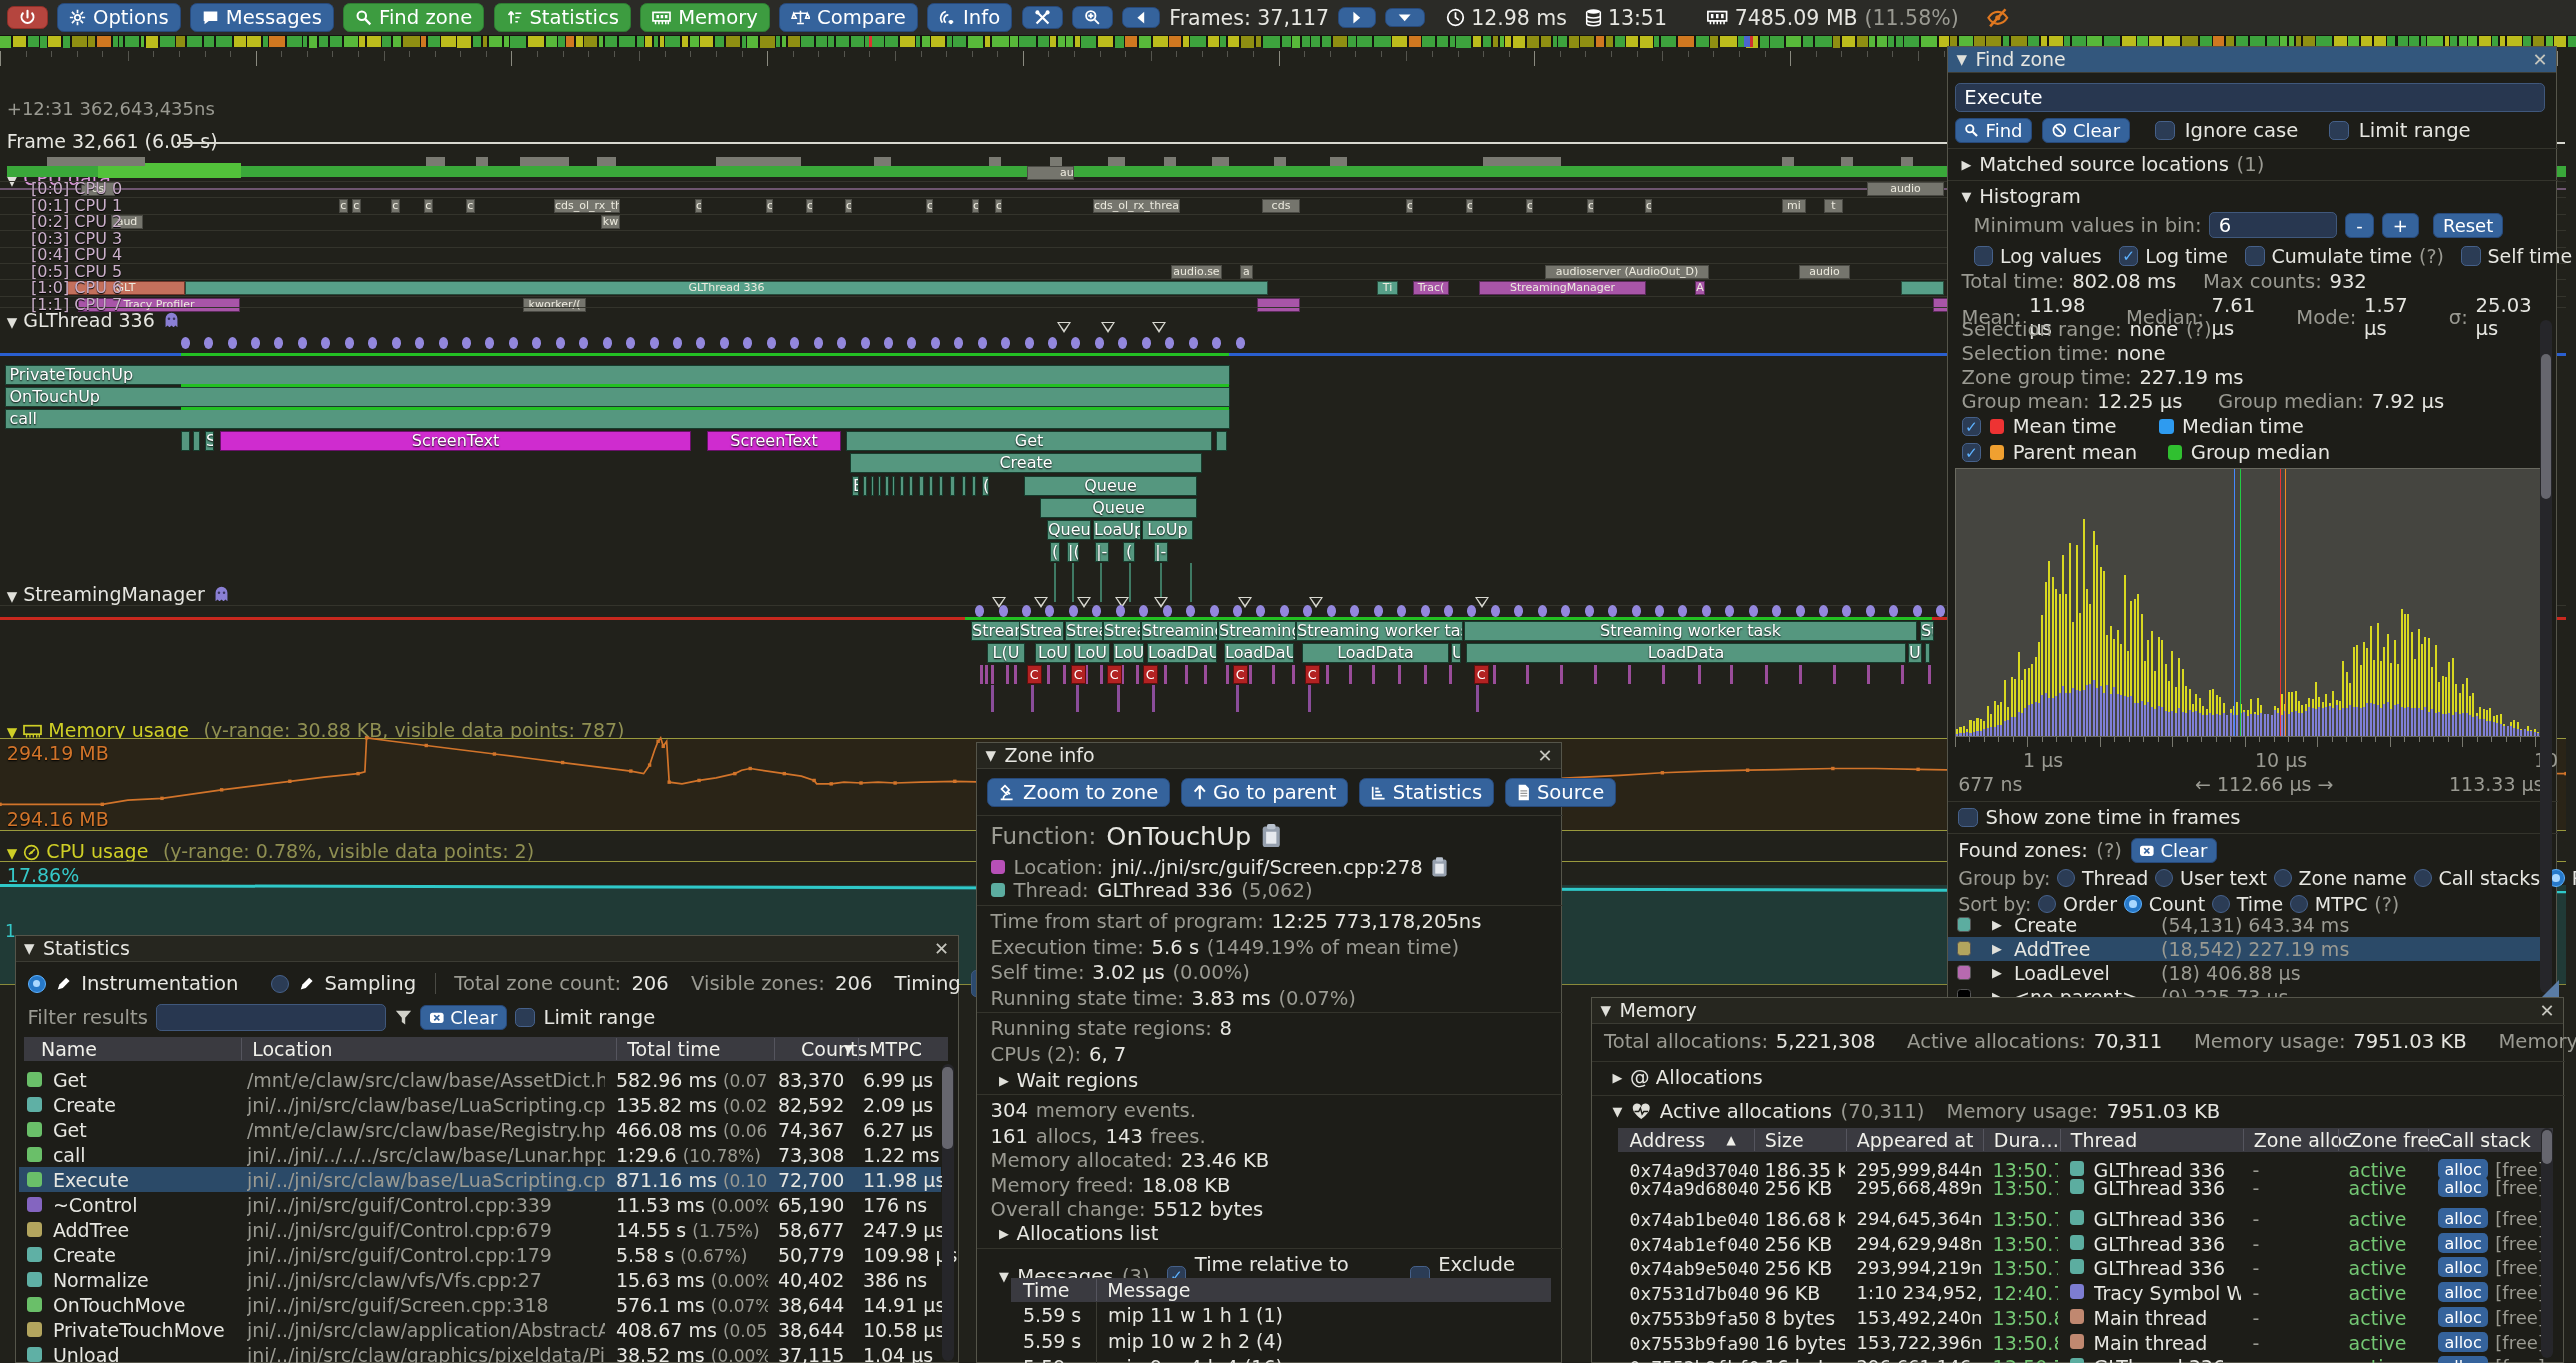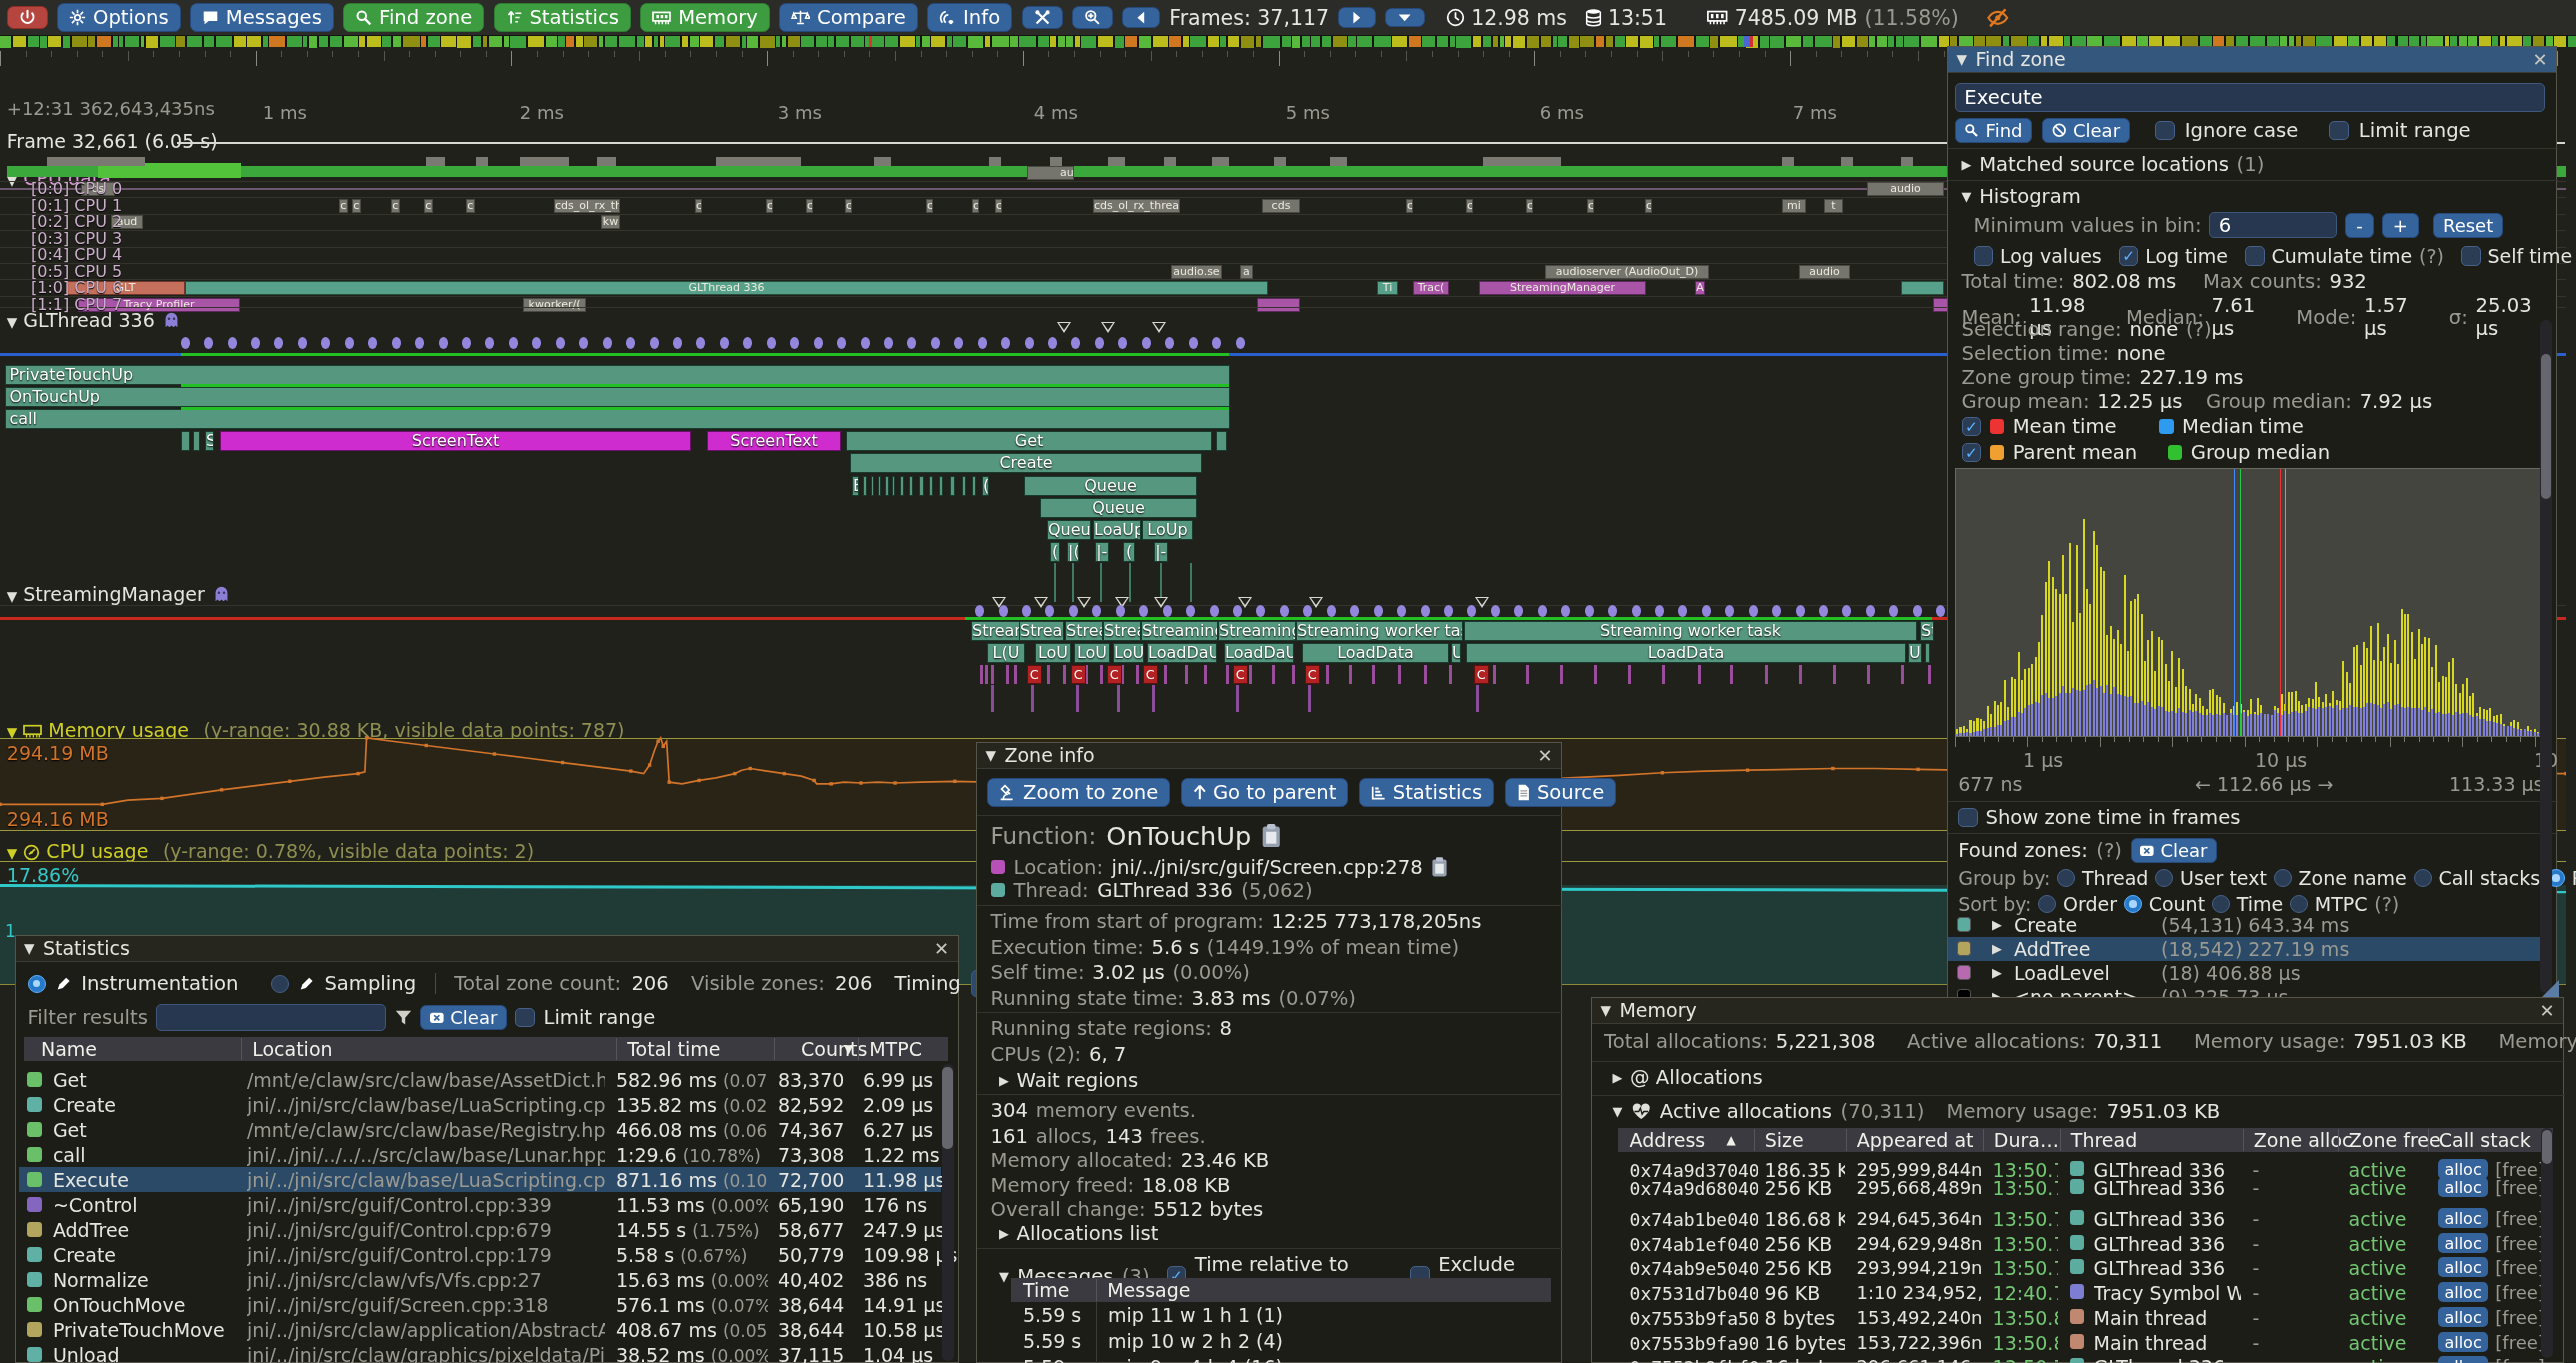--- a/index.html
+++ b/index.html
@@ -516,29 +516,20 @@
         <div class="abs" style="left: 2378px; top: 1.7px; width: 0.9px; height: 6.8px; background: rgb(85, 85, 78);"></div>
         <div class="abs" style="left: 2404px; top: 1.7px; width: 0.9px; height: 6.8px; background: rgb(85, 85, 78);"></div>
         <div class="abs" style="left: 2429px; top: 1.7px; width: 0.9px; height: 10.2px; background: rgb(85, 85, 78);"></div>
         <div class="abs" style="left: 2455px; top: 1.7px; width: 0.9px; height: 6.8px; background: rgb(85, 85, 78);"></div>
         <div class="abs" style="left: 2481px; top: 1.7px; width: 0.9px; height: 6.8px; background: rgb(85, 85, 78);"></div>
         <div class="abs" style="left: 2506px; top: 1.7px; width: 0.9px; height: 6.8px; background: rgb(85, 85, 78);"></div>
         <div class="abs" style="left: 2532px; top: 1.7px; width: 0.9px; height: 6.8px; background: rgb(85, 85, 78);"></div>
         <div class="abs" style="left: 2557px; top: 1.7px; width: 0.9px; height: 15.3px; background: rgb(138, 138, 128);"></div>
       </div>
     <div class="abs g" style="left:6.8px;top:98px;font-size:18px">+12:31 362,643,435ns</div>
-    <div class="abs" style="left:6.8px;top:102px;width:2569px;height:25.6px" id="ruler-labels">
-        <div class="abs g" style="left: 256px; top: 0px; font-size: 18px;">1 ms</div>
-        <div class="abs g" style="left: 513px; top: 0px; font-size: 18px;">2 ms</div>
-        <div class="abs g" style="left: 771px; top: 0px; font-size: 18px;">3 ms</div>
-        <div class="abs g" style="left: 1027px; top: 0px; font-size: 18px;">4 ms</div>
-        <div class="abs g" style="left: 1279px; top: 0px; font-size: 18px;">5 ms</div>
-        <div class="abs g" style="left: 1533px; top: 0px; font-size: 18px;">6 ms</div>
-        <div class="abs g" style="left: 1786px; top: 0px; font-size: 18px;">7 ms</div>
-      </div>
     <div class="abs w" style="left:6.8px;top:130px;font-size:19px;white-space:nowrap">Frame 32,661 (6.05 s)</div>
     <div class="abs" style="left:177px;top:142px;width:2388px;height:1.7px;background:#d8d8d0"></div>
     <div class="abs" style="left:6.8px;top:131px;font-size:19px;color:#d996d9;white-space:nowrap">
         <span style="position:absolute;top:36px"><span class="caret">▼</span> <span>CPU data</span></span>
       </div>
     <div class="abs" style="left:0;top:188px;width:2566px;height:1.7px;background:#6e5570"></div>
     <div id="cpu-section" class="abs" style="left:0;top:0;width:2576px;height:0">
         <div class="abs" style="left: 6.8px; top: 166px; width: 2559px; height: 11px; background: rgb(58, 168, 58);"></div>
         <div class="abs" style="left: 98px; top: 163px; width: 143px; height: 14.5px; background: rgb(82, 194, 58);"></div>
         <div class="abs" style="left: 2423px; top: 163px; width: 70px; height: 14.5px; background: rgb(82, 194, 58);"></div>
@@ -1352,21 +1343,21 @@
         <span class="g">Selection time:</span>
         <span>none</span>
       </div>
     <div class="abs row" style="left:13.6px;top:319px">
         <span class="g">Zone group time:</span>
         <span>227.19 ms</span>
       </div>
     <div class="abs row" style="left:13.6px;top:343px">
         <span class="g">Group mean:</span>
         <span>12.25 µs</span>
-        <span class="g" style="margin-left:16px">Group median:</span>
+        <span class="g" style="margin-left:28px">Group median:</span>
         <span>7.92 µs</span>
       </div>
     <div class="abs row" style="left:13.6px;top:368px;gap:8.5px">
       <span class="chk">✓</span>
       <span class="sw" style="background:#ee3333"></span>
         <span>Mean time</span>
       <span class="sw" style="background:#2e9bf0;margin-left:34px"></span>
         <span>Median time</span>
     </div>
     <div class="abs row" style="left:13.6px;top:394px;gap:8.5px">

